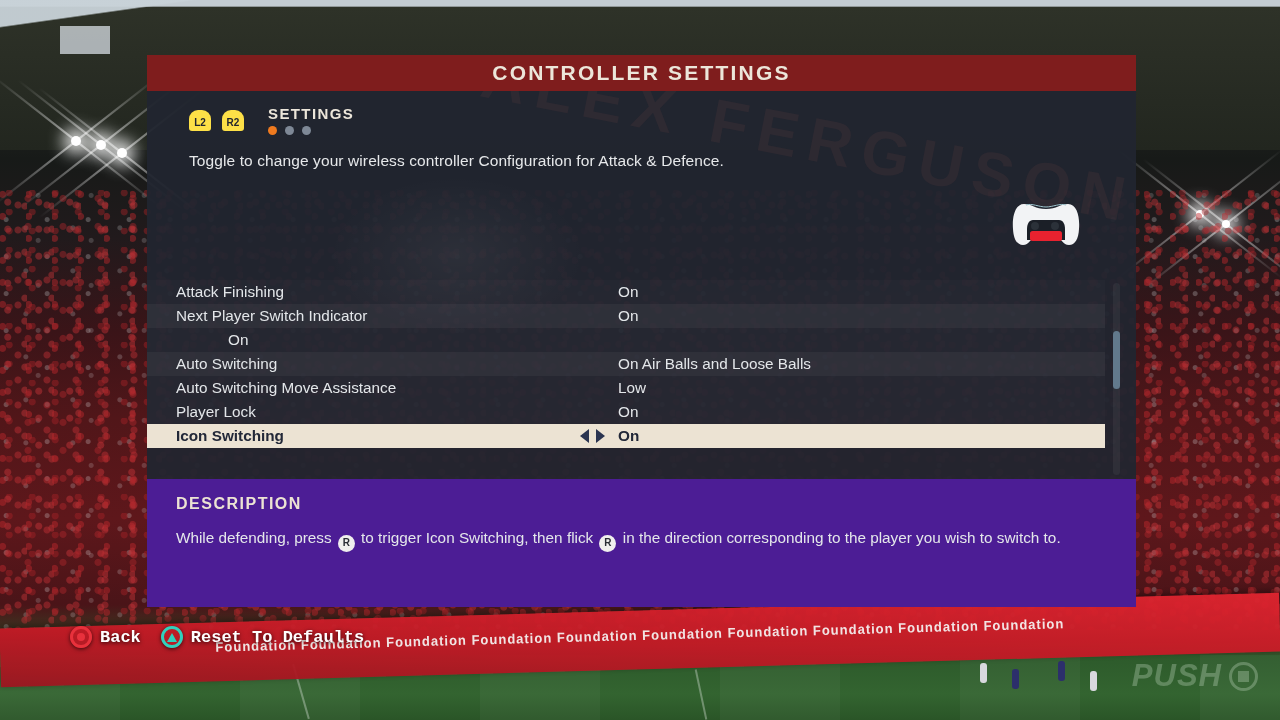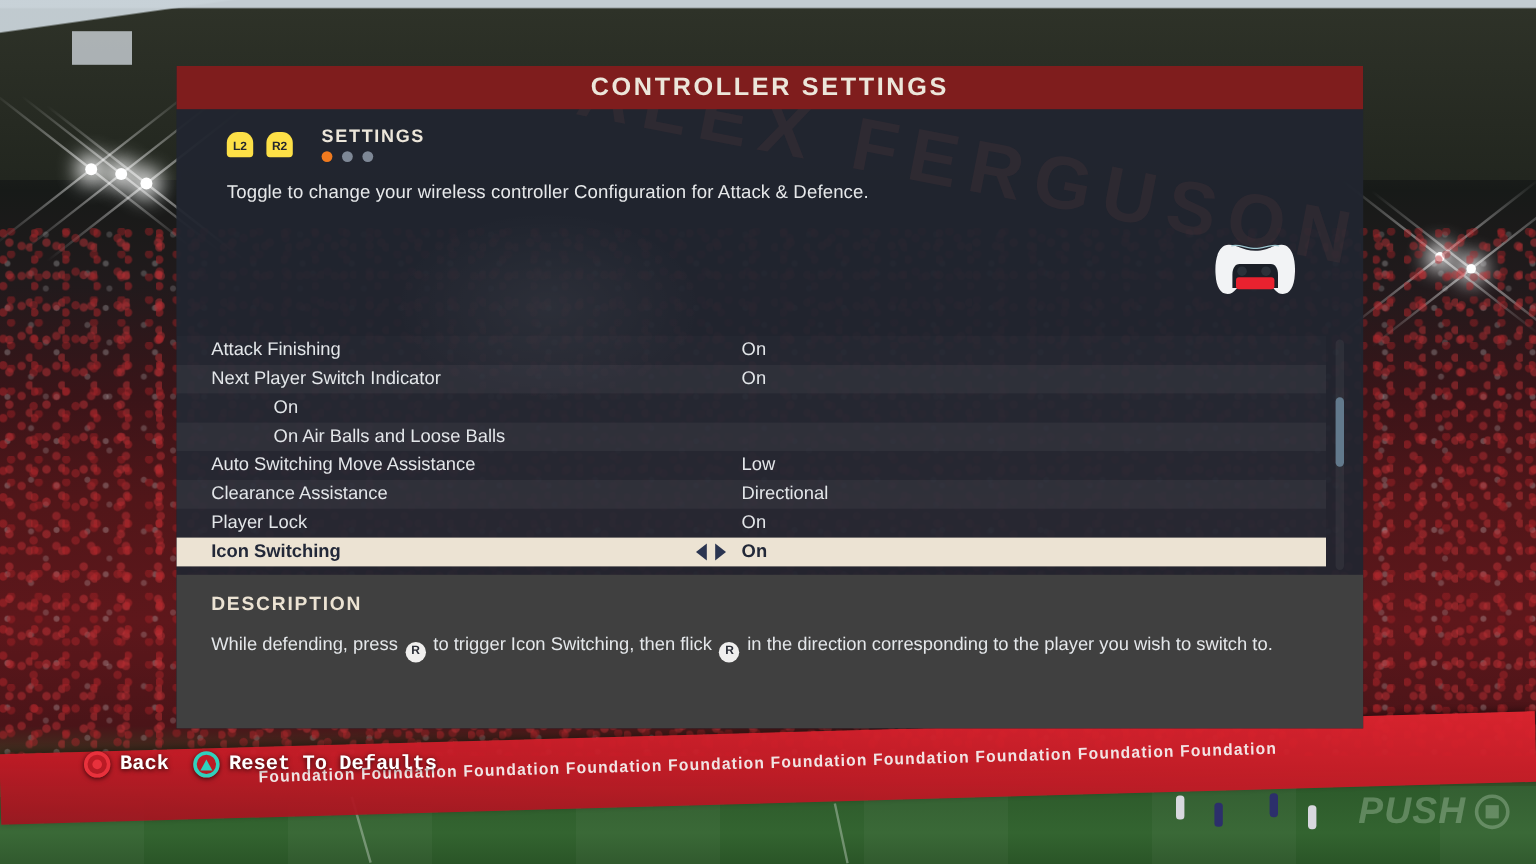--- a/index.html
+++ b/index.html
@@ -299,21 +299,21 @@
     width: 7px; height: 58px;
     background: #62798c;
     border-radius: 4px;
   }
 
   
   .desc {
     position: absolute;
     left: 0; right: 0; bottom: 0;
     height: 128px;
-    background: #404040;
+    background: #4c1d95;
     padding: 16px 42px 4px 29px;
   }
   .desc h2 {
     font-size: 16px;
     font-weight: bold;
     letter-spacing: 1.5px;
     color: #ece3d3;
     margin-bottom: 13px;
   }
   .desc p {
@@ -478,44 +478,37 @@
 
       <div class="row odd">
         <span class="arrows">
             <i class="arrow-l"></i>
             <i class="arrow-r"></i>
           </span>
         <span class="value">On</span>
       </div>
 
       <div class="row even">
+        <span class="label">Auto Switching</span>
         <span class="arrows">
             <i class="arrow-l"></i>
             <i class="arrow-r"></i>
           </span>
         <span class="value">On Air Balls and Loose Balls</span>
       </div>
 
       <div class="row odd">
         <span class="label">Auto Switching Move Assistance</span>
         <span class="arrows">
             <i class="arrow-l"></i>
             <i class="arrow-r"></i>
           </span>
         <span class="value">Low</span>
       </div>
 
-      <div class="row even">
-        <span class="label">Clearance Assistance</span>
-        <span class="arrows">
-            <i class="arrow-l"></i>
-            <i class="arrow-r"></i>
-          </span>
-        <span class="value">Directional</span>
-      </div>
 
       <div class="row odd">
         <span class="label">Player Lock</span>
         <span class="arrows">
             <i class="arrow-l"></i>
             <i class="arrow-r"></i>
           </span>
         <span class="value">On</span>
       </div>
 

